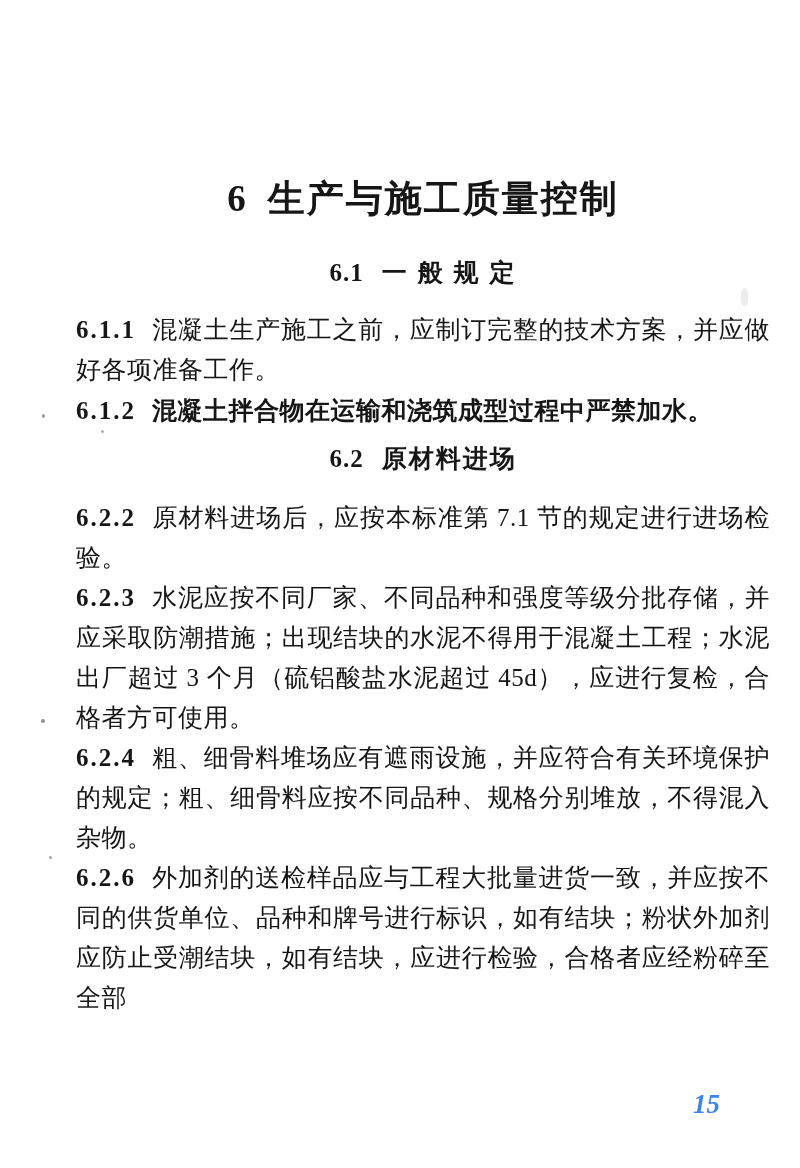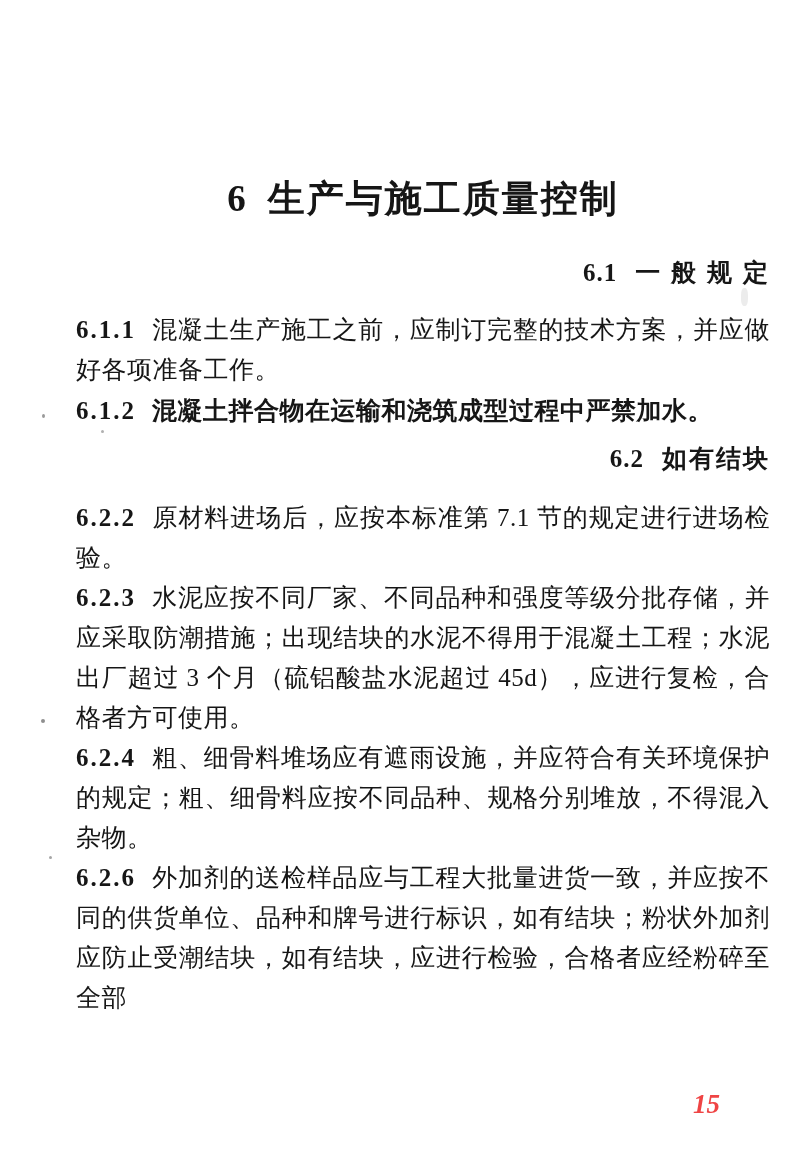--- a/index.html
+++ b/index.html
@@ -40,21 +40,21 @@
   .chapter-title .chapter-num {
     font-family: "Liberation Serif", serif;
     margin-right: 22px;
   }
   .chapter-title .chapter-text {
     font-family: "Liberation Sans", sans-serif;
     letter-spacing: 2px;
   }
   
   .section-heading {
-    text-align: right;
+    text-align: center;
     font-weight: bold;
     font-size: 25px;
     line-height: 30px;
     white-space: nowrap;
   }
   .section-heading .sec-num {
     font-family: "Liberation Serif", serif;
     margin-right: 18px;
     letter-spacing: 1px;
   }
@@ -86,21 +86,21 @@
   }
   
   .page-number {
     position: absolute;
     left: 693px;
     top: 1089px;
     font-style: italic;
     font-weight: bold;
     font-size: 27px;
     font-family: "Liberation Serif", serif;
-    color: #ef4444;
+    color: #3b82f6;
   }
   
   .speck {
     position: absolute;
     background: #8a8a8a;
     border-radius: 50%;
   }
 </style>
 </head>
 <body>
@@ -119,21 +119,21 @@
     <div class="clauses-61">
       <p class="clause">
         <span class="clause-number">6.1.1</span><span class="clause-text">混凝土生产施工之前，应制订完整的技术方案，并应做好各项准备工作。</span>
       </p>
       <p class="clause mandatory">
         <span class="clause-number">6.1.2</span><span class="clause-text">混凝土拌合物在运输和浇筑成型过程中严禁加水。</span>
       </p>
     </div>
 
     <h2 class="section-heading heading-62">
-      <span class="sec-num">6.2</span><span class="sec-title">如有结块</span>
+      <span class="sec-num">6.2</span><span class="sec-title">原材料进场</span>
     </h2>
 
     <div>
       <p class="clause">
         <span class="clause-number">6.2.2</span><span class="clause-text">原材料进场后，应按本标准第 7.1 节的规定进行进场检验。</span>
       </p>
       <p class="clause">
         <span class="clause-number">6.2.3</span><span class="clause-text">水泥应按不同厂家、不同品种和强度等级分批存储，并应采取防潮措施；出现结块的水泥不得用于混凝土工程；水泥出厂超过 3 个月（硫铝酸盐水泥超过 45d），应进行复检，合格者方可使用。</span>
       </p>
       <p class="clause">

